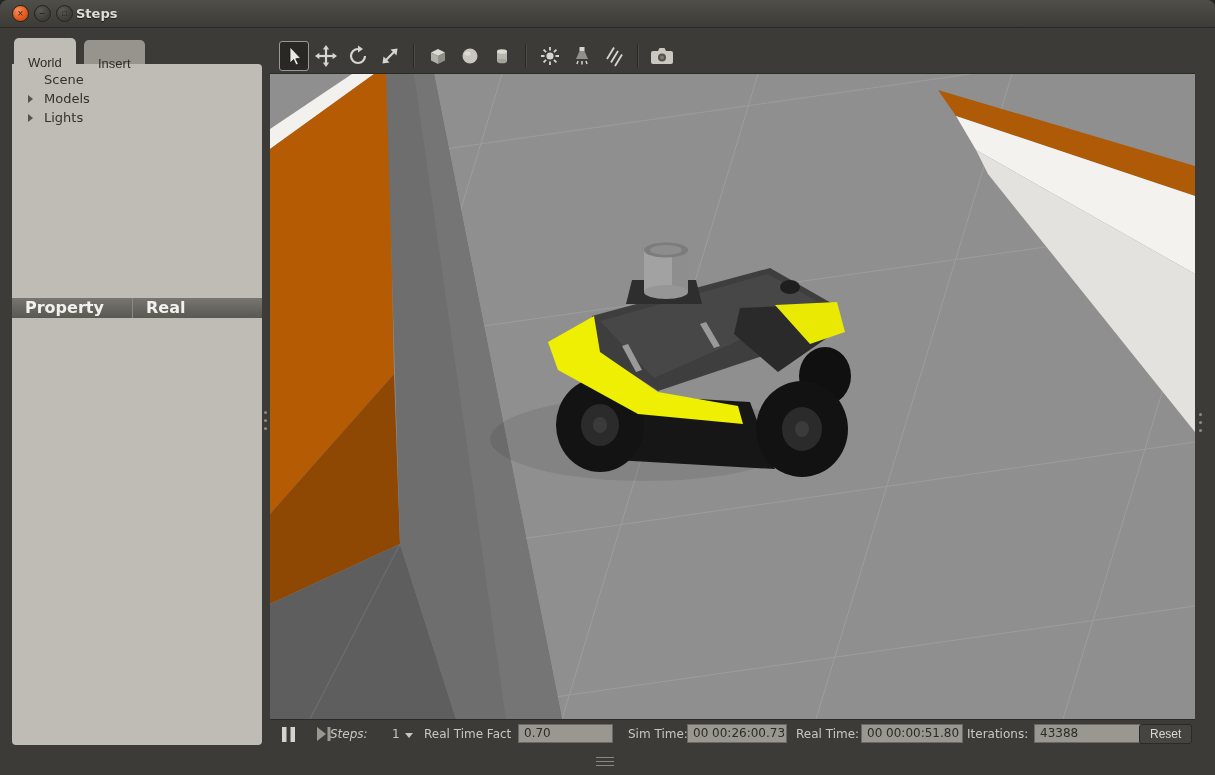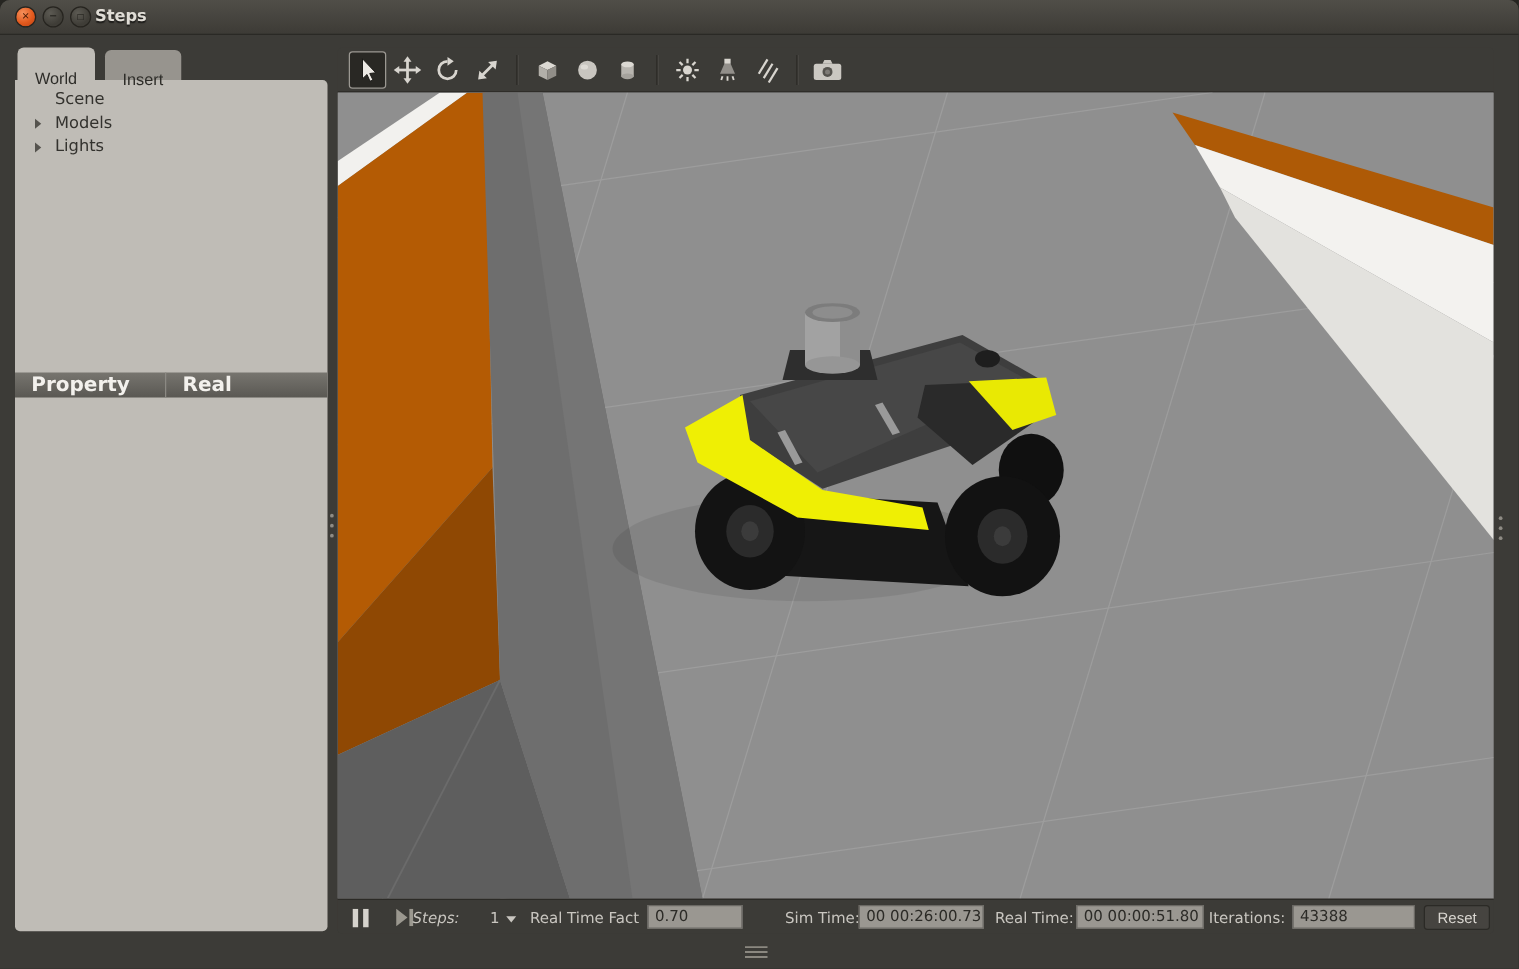--- a/index.html
+++ b/index.html
@@ -280,25 +280,25 @@
             <polygon points="1,0 10,7 1,14" fill="#9B988F"></polygon>
             <rect x="11.5" y="0" width="3" height="14" fill="#9B988F"></rect>
           </svg>
       </button>
       <span class="sb-label" style="left:60px;font-style:italic;">Steps:</span>
       <div style="left:122px;">
         <span>1</span>
         <span class="spin-arrow"></span>
       </div>
       <span class="sb-label" style="left:154px;">Real Time Fact</span>
-      <div class="field" style="left:248px;width:76px;">0.70</div>
+      <div class="field" style="left:248px;width:95px;">0.70</div>
       <span class="sb-label" style="left:358px;">Sim Time:</span>
       <div class="field" style="left:417px;width:100px;">00 00:26:00.73</div>
       <span class="sb-label" style="left:526px;">Real Time:</span>
       <div class="field" style="left:591px;width:102px;">00 00:00:51.80</div>
       <span class="sb-label" style="left:697px;">Iterations:</span>
-      <div class="field" style="left:764px;width:98px;">43388</div>
+      <div class="field" style="left:764px;width:122px;">43388</div>
       <button class="reset-btn">Reset</button>
     </div>
   </div>
 
   <div class="grip"></div>
 </div>
 
 </body></html>

